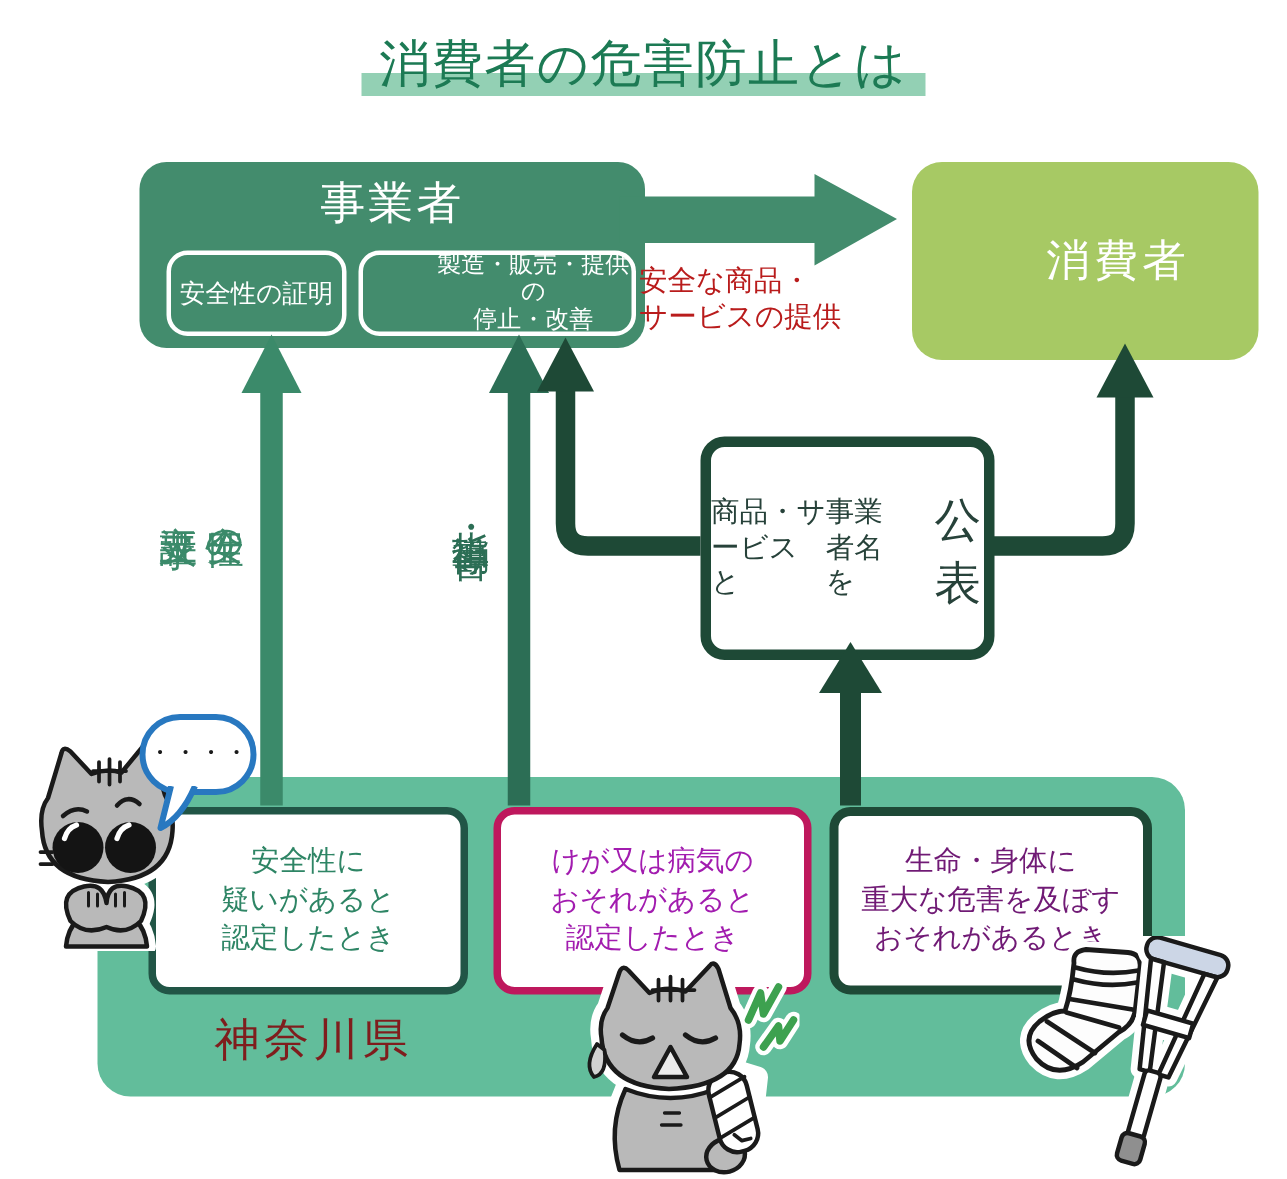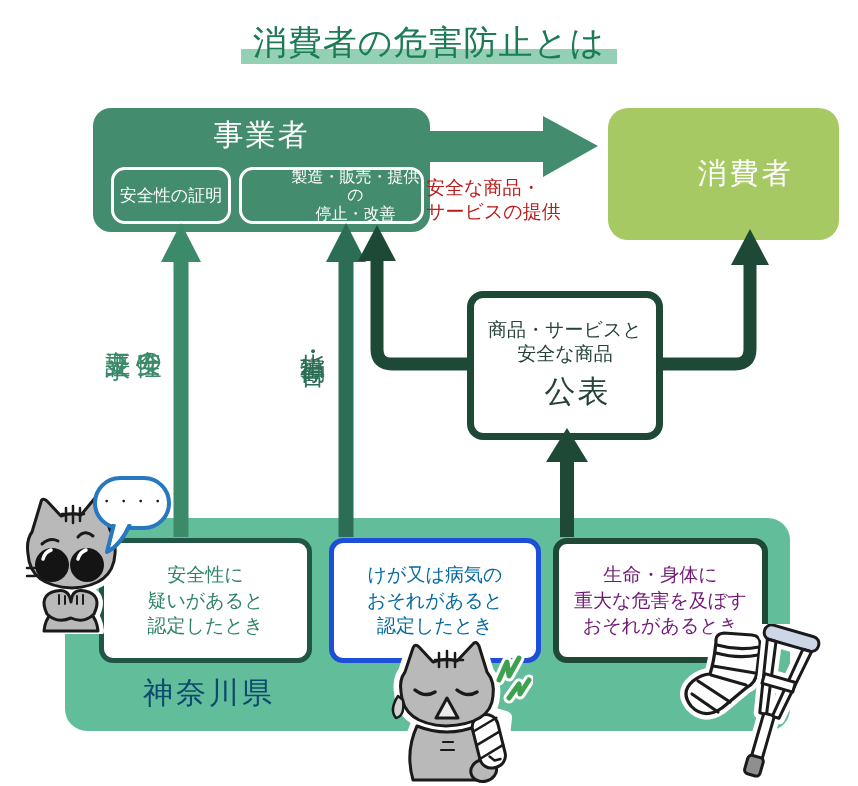--- a/index.html
+++ b/index.html
@@ -26,34 +26,34 @@
   .subbox.b{width:156px;font-size:16px;padding-left:48px;}
   
   .consumer-box{left:608px;top:108px;width:187px;height:132px;background:#a7c964;border-radius:20px;
     display:flex;align-items:center;justify-content:center;z-index:10;padding-left:44px;}
   .consumer-title{font-size:29px;color:#fff;letter-spacing:3px;}
   
   .supply-label{left:426px;top:176px;width:175px;font-size:19px;color:#b91c1c;line-height:1.25;z-index:10;}
   
   .publish-box{left:467px;top:291px;width:196px;height:149px;box-sizing:border-box;
     background:#fff;border:7px solid #1e4936;border-radius:16px;z-index:20;
-    display:flex;flex-direction:column;align-items:center;justify-content:center;color:#27423a;}
+    display:flex;flex-direction:row;align-items:center;justify-content:center;color:#27423a;}
   .publish-line{font-size:19px;line-height:1.25;}
   .publish-emphasis{font-size:31px;margin-top:5px;letter-spacing:2px;margin-left:25px;}
   
   .vlabel{writing-mode:vertical-rl;text-orientation:upright;line-height:1.25;letter-spacing:2px;z-index:10;}
   .vlabel.proof{left:102px;top:330px;height:170px;font-size:25px;color:#3b8a6a;}
   .vlabel.guide{left:297px;top:334px;height:160px;font-size:25px;color:#2c6e55;}
   
   .prefecture-box{left:65px;top:518px;width:725px;height:213px;background:#62bd9b;border-radius:22px;z-index:8;}
-  .prefecture-name{left:78px;top:155px;font-size:30px;color:#0c4a6e;letter-spacing:3px;}
+  .prefecture-name{left:78px;top:155px;font-size:30px;color:#7f1d1d;letter-spacing:3px;}
   .condition{position:absolute;top:20px;height:125px;box-sizing:border-box;background:#fff;border-radius:14px;
     display:flex;align-items:center;justify-content:center;text-align:center;line-height:1.35;font-size:19px;}
   .condition.c1{left:34px;width:213px;border:5px solid #215546;color:#2e8565;}
-  .condition.c2{left:264px;width:212px;border:5px solid #1d4ed8;color:#0369a1;}
+  .condition.c2{left:264px;width:212px;border:5px solid #be185d;color:#a21caf;}
   .condition.c3{left:488px;width:215px;border:6px solid #1e4936;color:#701a75;}
   
   .arrow-layer{left:0;top:0;z-index:30;pointer-events:none;}
   
   .bubble{left:93px;top:476px;width:78px;height:54px;box-sizing:border-box;background:#fff;
     border:4px solid #2878c0;border-radius:28px;display:flex;align-items:center;justify-content:center;z-index:42;}
   .bubble-dots{font-size:17px;color:#1a1a1a;letter-spacing:0;margin-top:-3px;}
   .bubble-tail{left:104px;top:524px;z-index:43;}
   .illus{z-index:40;}
 </style>
@@ -77,21 +77,21 @@
 
   <div class="abs consumer-box">
     <span class="consumer-title">消費者</span>
   </div>
 
   <div class="abs supply-label preline">安全な商品・
 サービスの提供</div>
 
   <div class="abs publish-box">
     <div class="publish-line">商品・サービスと</div>
-    <div class="publish-line">安全な商品</div>
+    <div class="publish-line">事業者名を</div>
     <div class="publish-emphasis">公表</div>
   </div>
 
   <div class="abs vlabel proof preline">安全性の
 立証要求</div>
   <div class="abs vlabel guide">指導・勧告</div>
 
   <div class="abs prefecture-box">
     <div class="abs prefecture-name">神奈川県</div>
     <div class="condition c1 preline">安全性に

